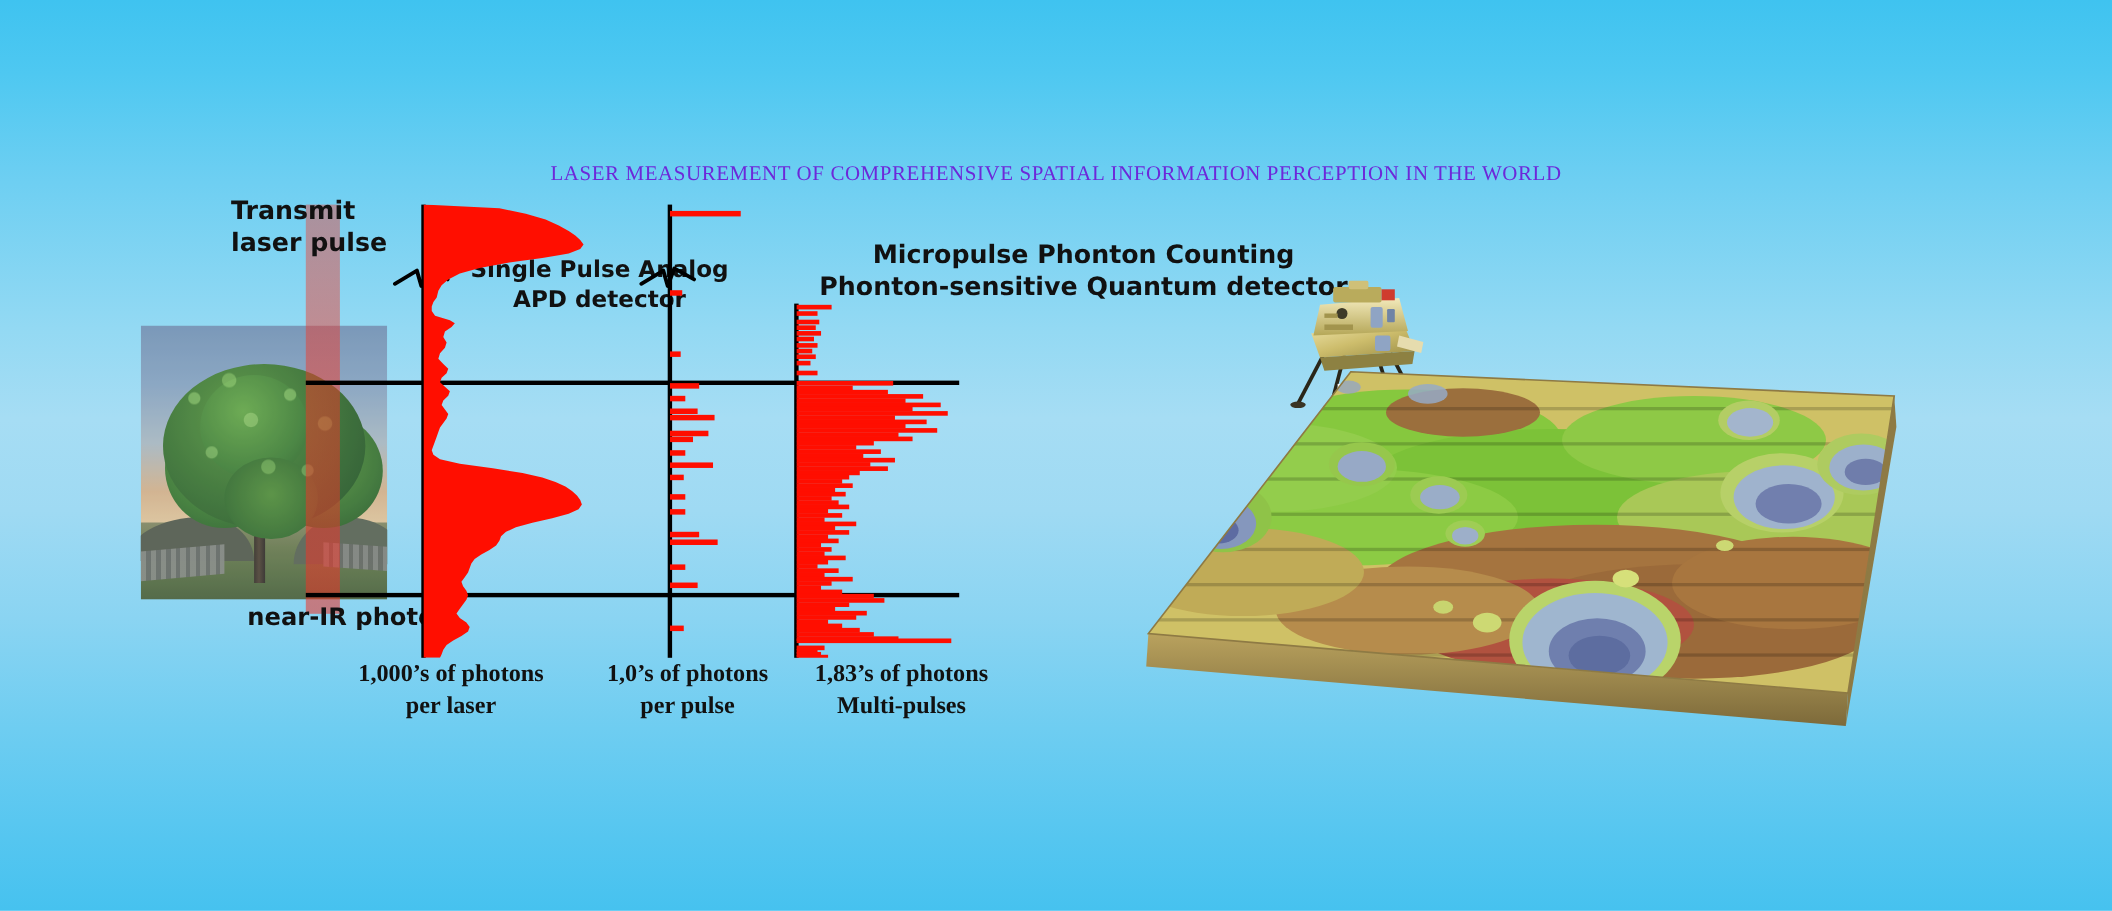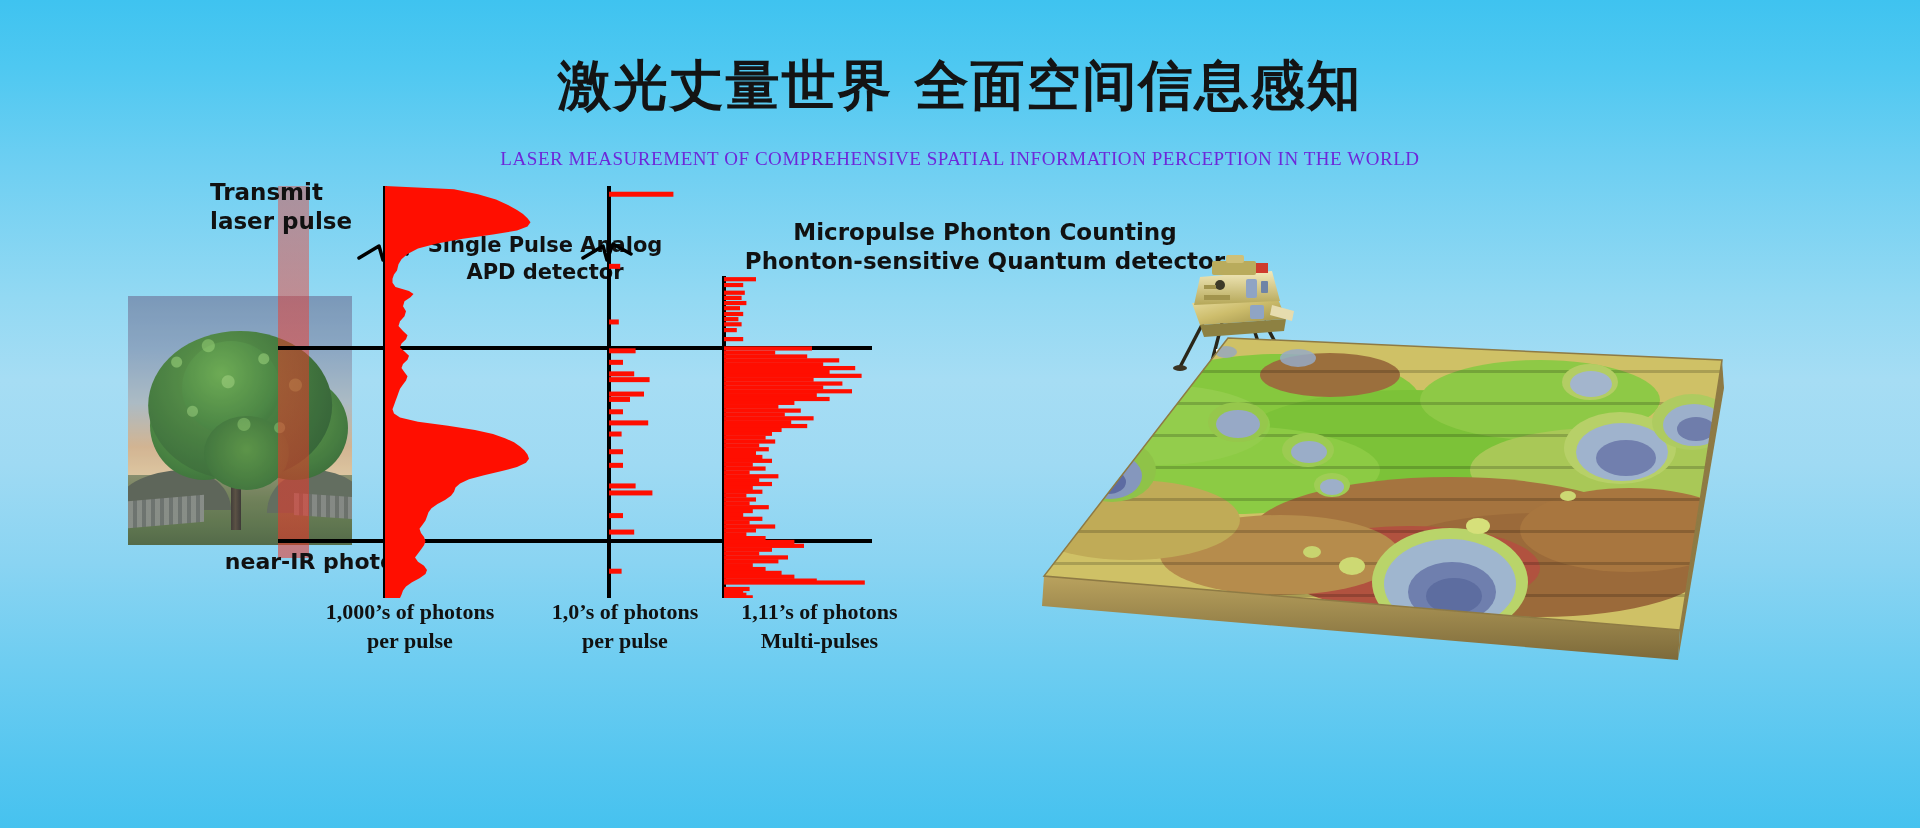--- a/index.html
+++ b/index.html
@@ -129,21 +129,20 @@
     position:absolute;left:236px;top:94px;width:12px;height:82px;
     background:linear-gradient(180deg,rgba(255,255,255,.95),rgba(255,255,255,.35));
     filter:blur(.6px);
   }
 </style>
 </head>
 <body>
 
 <div class="stage">
 
-  <div id="title-cn">激光丈量世界 全面空间信息感知</div>
   <div id="title-en">LASER MEASUREMENT OF COMPREHENSIVE SPATIAL INFORMATION PERCEPTION IN THE WORLD</div>
 
   <div id="photo-wrap">
     <div id="photo">
       <div class="sky"></div>
       <div class="ground"></div>
       <div class="hill-l"></div>
       <div class="hill-r"></div>
       <div class="wall-l"></div>
       <div class="wall-r"></div>
@@ -282,24 +281,24 @@
       <rect x="0" y="298.65" width="70.40" height="4.2" fill="#FF0E00"></rect>
       <rect x="0" y="302.51" width="92.80" height="4.2" fill="#FF0E00"></rect>
       <rect x="0" y="304.44" width="140.80" height="4.2" fill="#FF0E00"></rect>
       <rect x="0" y="310.88" width="25.60" height="4.2" fill="#FF0E00"></rect>
       <rect x="0" y="314.10" width="19.20" height="4.2" fill="#FF0E00"></rect>
       <rect x="0" y="316.68" width="22.40" height="4.2" fill="#FF0E00"></rect>
       <rect x="0" y="319.26" width="28.80" height="4.2" fill="#FF0E00"></rect>
     </svg>
 
   <div class="axis-caption" id="cap-left">1,000’s of photons
-per pulse</div>
+per laser</div>
   <div class="axis-caption" id="cap-mid">1,0’s of photons
 per pulse</div>
-  <div class="axis-caption" id="cap-right">1,11’s of photons
+  <div class="axis-caption" id="cap-right">1,83’s of photons
 Multi-pulses</div>
 
   <div id="scene-3d">
 
     <svg id="lander" viewBox="0 0 150 130">
       <defs>
         <linearGradient id="gold" x1="0" y1="0" x2="1" y2="1">
           <stop offset="0%" stop-color="#e8dda0"></stop>
             <stop offset="45%" stop-color="#cdbd6c"></stop>
           <stop offset="100%" stop-color="#9a8c45"></stop>

